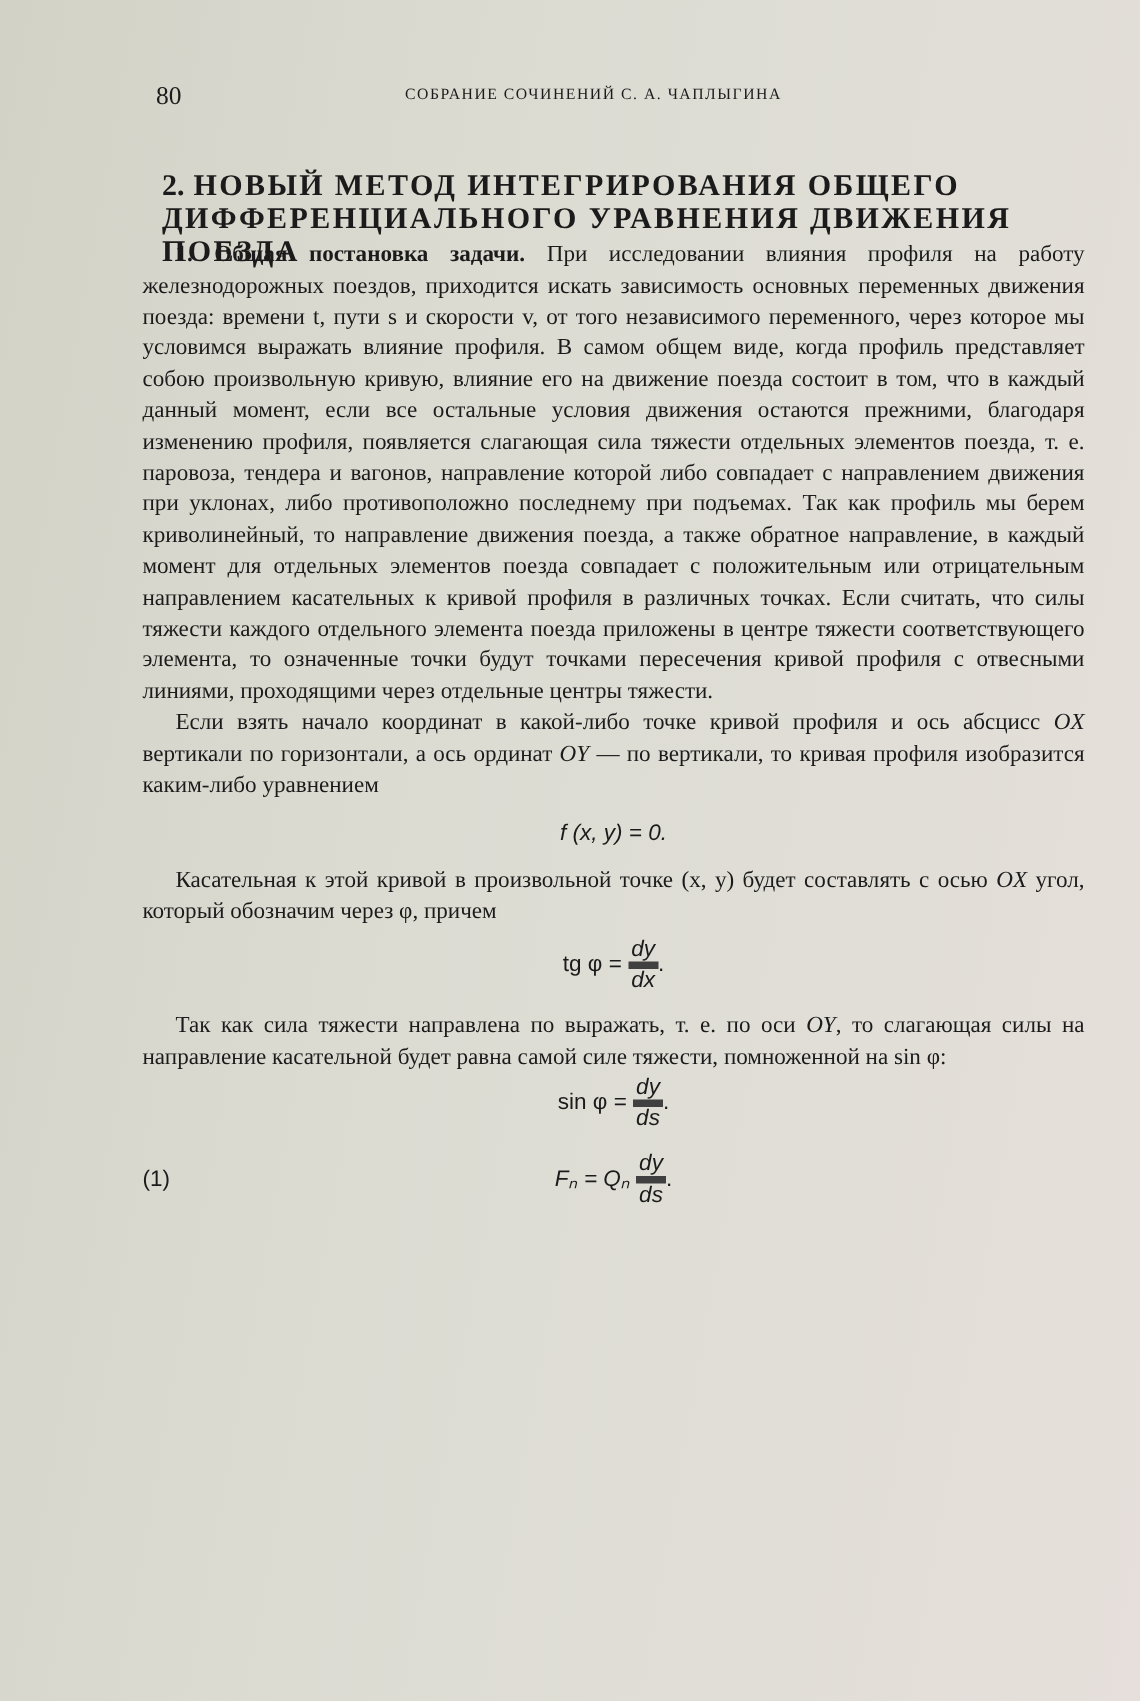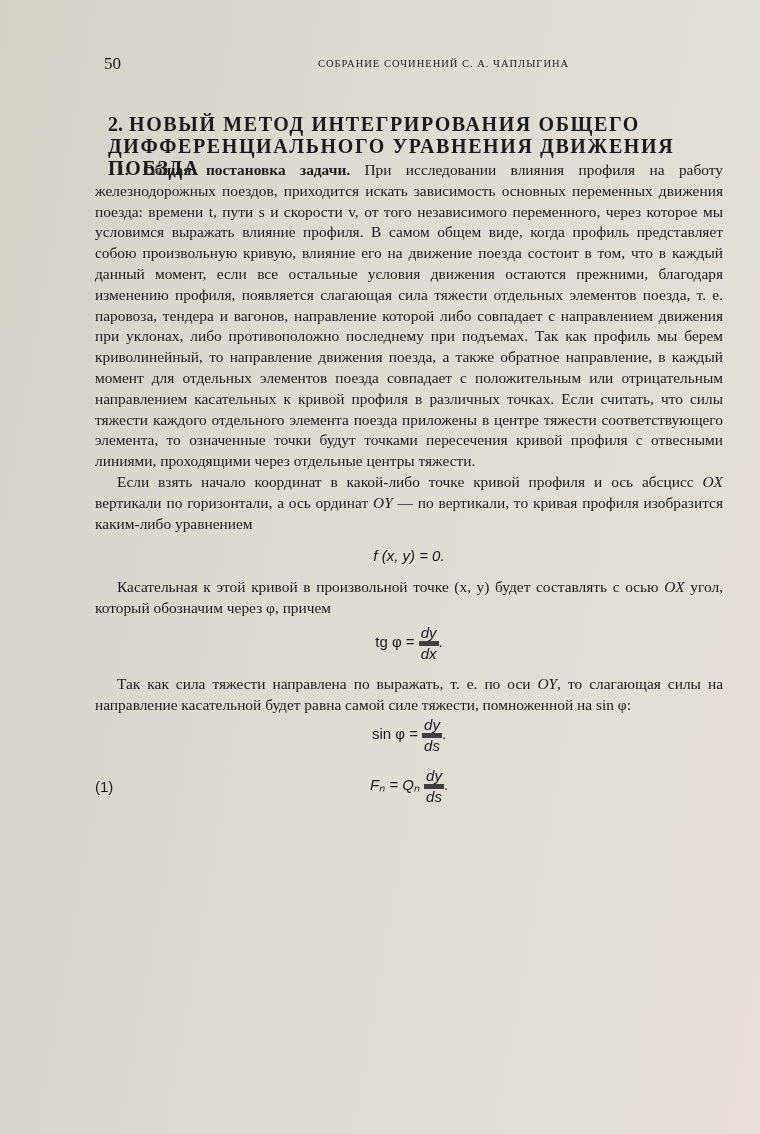--- a/index.html
+++ b/index.html
@@ -6,21 +6,21 @@
     body {
       width: 760px; height: 1134px; overflow: hidden;
       background: linear-gradient(100deg, #d3d2c7 0%, #dcdbd2 35%, #e0ded6 70%, #e6dfdb 100%);
       font-family: "DejaVu Serif", "Liberation Serif", serif;
       color: #1b1b1b;
       position: relative;
     }
     .page { position: absolute; left: 0; top: 0; width: 760px; height: 1134px; }
     .running-head { position: absolute; top: 54px; left: 104px; width: 640px; height: 20px; }
     .page-num { position: absolute; left: 0; top: 0; font-size: 17px; font-family: "Liberation Serif", serif; }
-    .running-title { position: absolute; left: 166px; top: 4px; font-size: 10.5px; letter-spacing: 1px; font-family: "Liberation Serif", serif; margin-left: 48px; }
+    .running-title { position: absolute; left: 166px; top: 4px; font-size: 10.5px; letter-spacing: 1px; font-family: "Liberation Serif", serif; }
     .section-title {
       position: absolute; top: 113px; left: 108px; width: 630px;
       font-family: "Liberation Serif", serif; font-weight: bold; font-size: 20px;
       letter-spacing: 1.6px; line-height: 22px; text-align: left;
     }
     .section-title .num { letter-spacing: 0; margin-right: 6px; }
     .body-text {
       position: absolute; top: 160px; left: 95px; width: 628px;
       font-family: "Liberation Serif", serif; font-size: 15.4px; line-height: 20.8px;
       text-align: justify; text-justify: inter-word;
@@ -34,21 +34,21 @@
     .frac .den-part { display: block; padding: 0 2px; }
     .eqline { position: relative; }
     .eq-label { position: absolute; left: 0; top: 50%; transform: translateY(-50%); }
   </style>
 </head>
 <body>
 
 <div class="page">
 
   <div class="running-head">
-    <span class="page-num">50</span>
+    <span class="page-num">80</span>
     <span class="running-title">СОБРАНИЕ СОЧИНЕНИЙ С. А. ЧАПЛЫГИНА</span>
   </div>
 
   <div class="section-title">
     <span class="num">2.</span><span>НОВЫЙ МЕТОД ИНТЕГРИРОВАНИЯ ОБЩЕГО ДИФФЕРЕНЦИАЛЬНОГО УРАВНЕНИЯ ДВИЖЕНИЯ ПОЕЗДА</span>
   </div>
 
   <div class="body-text">
 
     <p>

